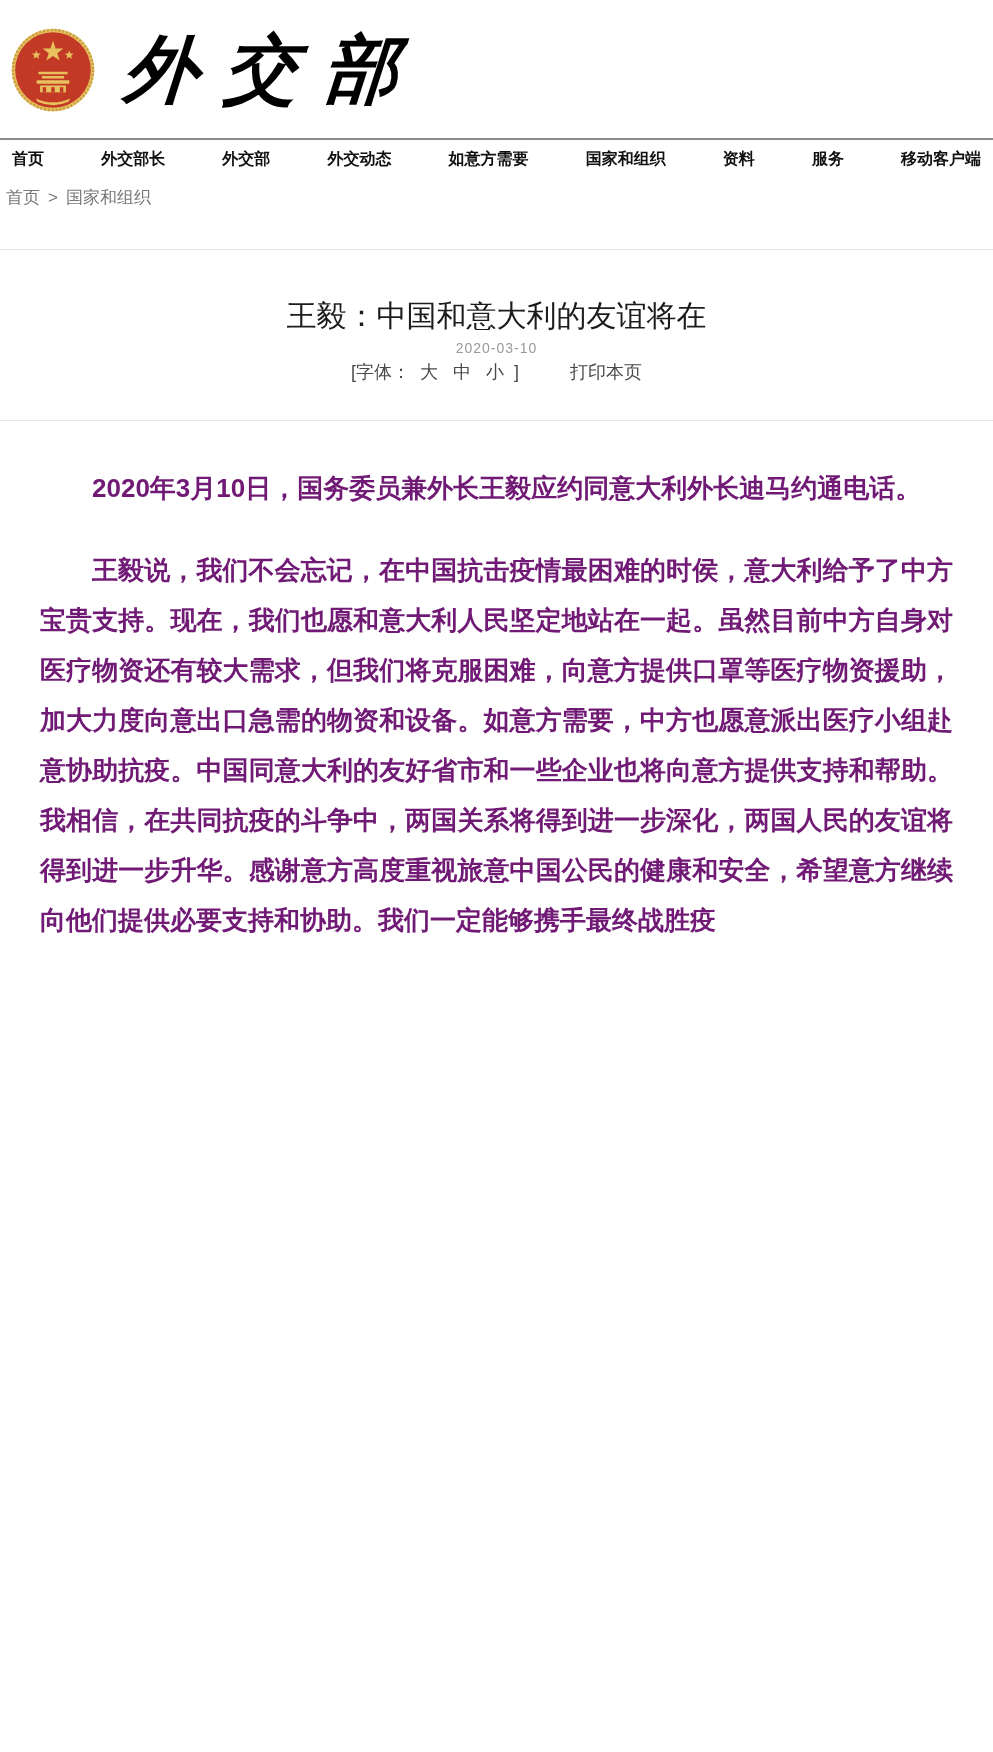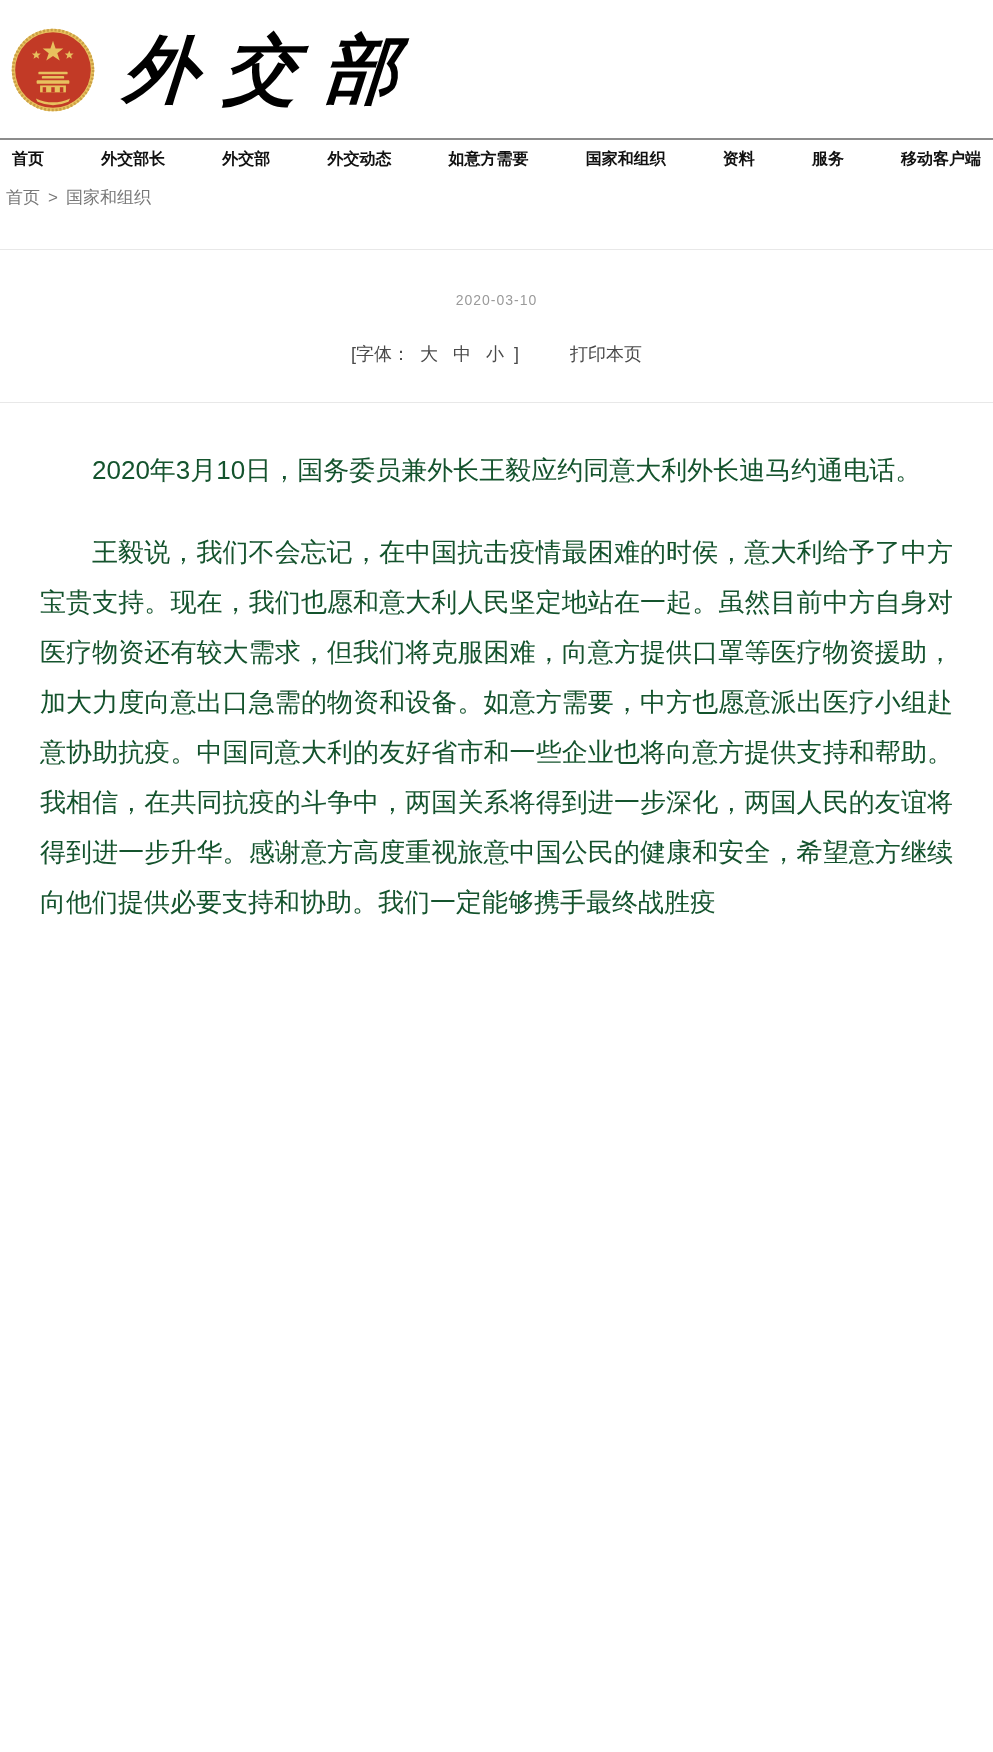--- a/index.html
+++ b/index.html
@@ -82,21 +82,21 @@
     color: #1c1c1c;
   }
   .article-date {
     margin-top: 0;
     text-align: center;
     font-size: 14px;
     color: #9a9a9a;
     letter-spacing: 1px;
   }
   .article-tools {
-    margin-top: 34px;
+    margin-top: 4px;
     text-align: center;
     font-size: 18px;
     color: #4a4a4a;
   }
   .article-tools .seg { display: inline-block; }
   .font-size-btn {
     display: inline-block;
     margin: 0 5px;
     cursor: pointer;
   }
@@ -108,23 +108,23 @@
 
   
   .article-body {
     padding: 42px 40px 0 40px;
   }
   .article-body p {
     font-size: 26px;
     line-height: 50px;
     text-align: justify;
     text-indent: 2em;
-    color: #14532d;
+    color: #701a75;
     margin-bottom: 32px;
-    font-weight: 400;
+    font-weight: 700;
   }
 </style>
 </head>
 <body>
 
 <header class="site-header">
   <div class="emblem-wrap">
     <svg viewBox="0 0 100 100" width="86" height="86" aria-hidden="true">
       <circle cx="50" cy="50" r="48" fill="#e8c15e"></circle>
       <circle cx="50" cy="50" r="44" fill="#c23a26"></circle>
@@ -166,20 +166,21 @@
 
 <div class="breadcrumb">
   <span class="crumb">首页</span>
   <span>&gt;</span>
   <span class="crumb">国家和组织</span>
 </div>
 
 <div class="divider divider-1"></div>
 
 <h1 class="article-title">
+  <div>王毅：中国和意大利的友谊将在</div>
 </h1>
 
 <div class="article-date">2020-03-10</div>
 
 <div class="article-tools">
   <span class="seg">[字体：</span>
   <span class="font-size-btn">大</span>
   <span class="font-size-btn">中</span>
   <span class="font-size-btn">小</span>
   <span class="seg">]</span>

